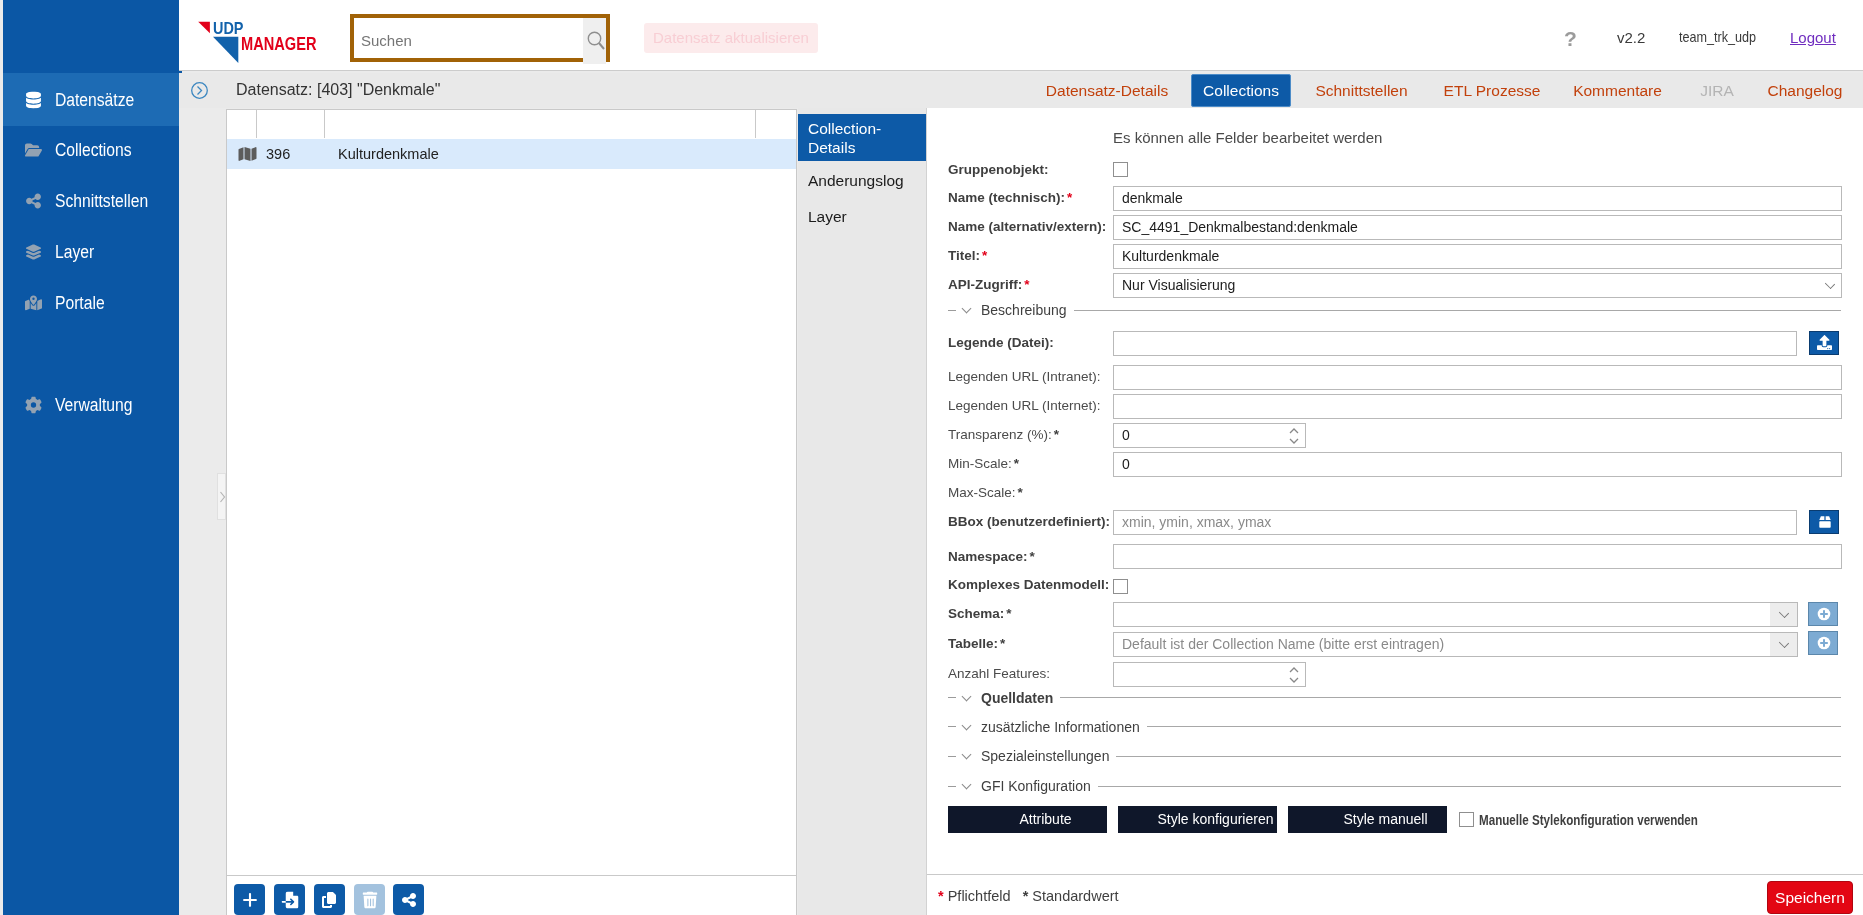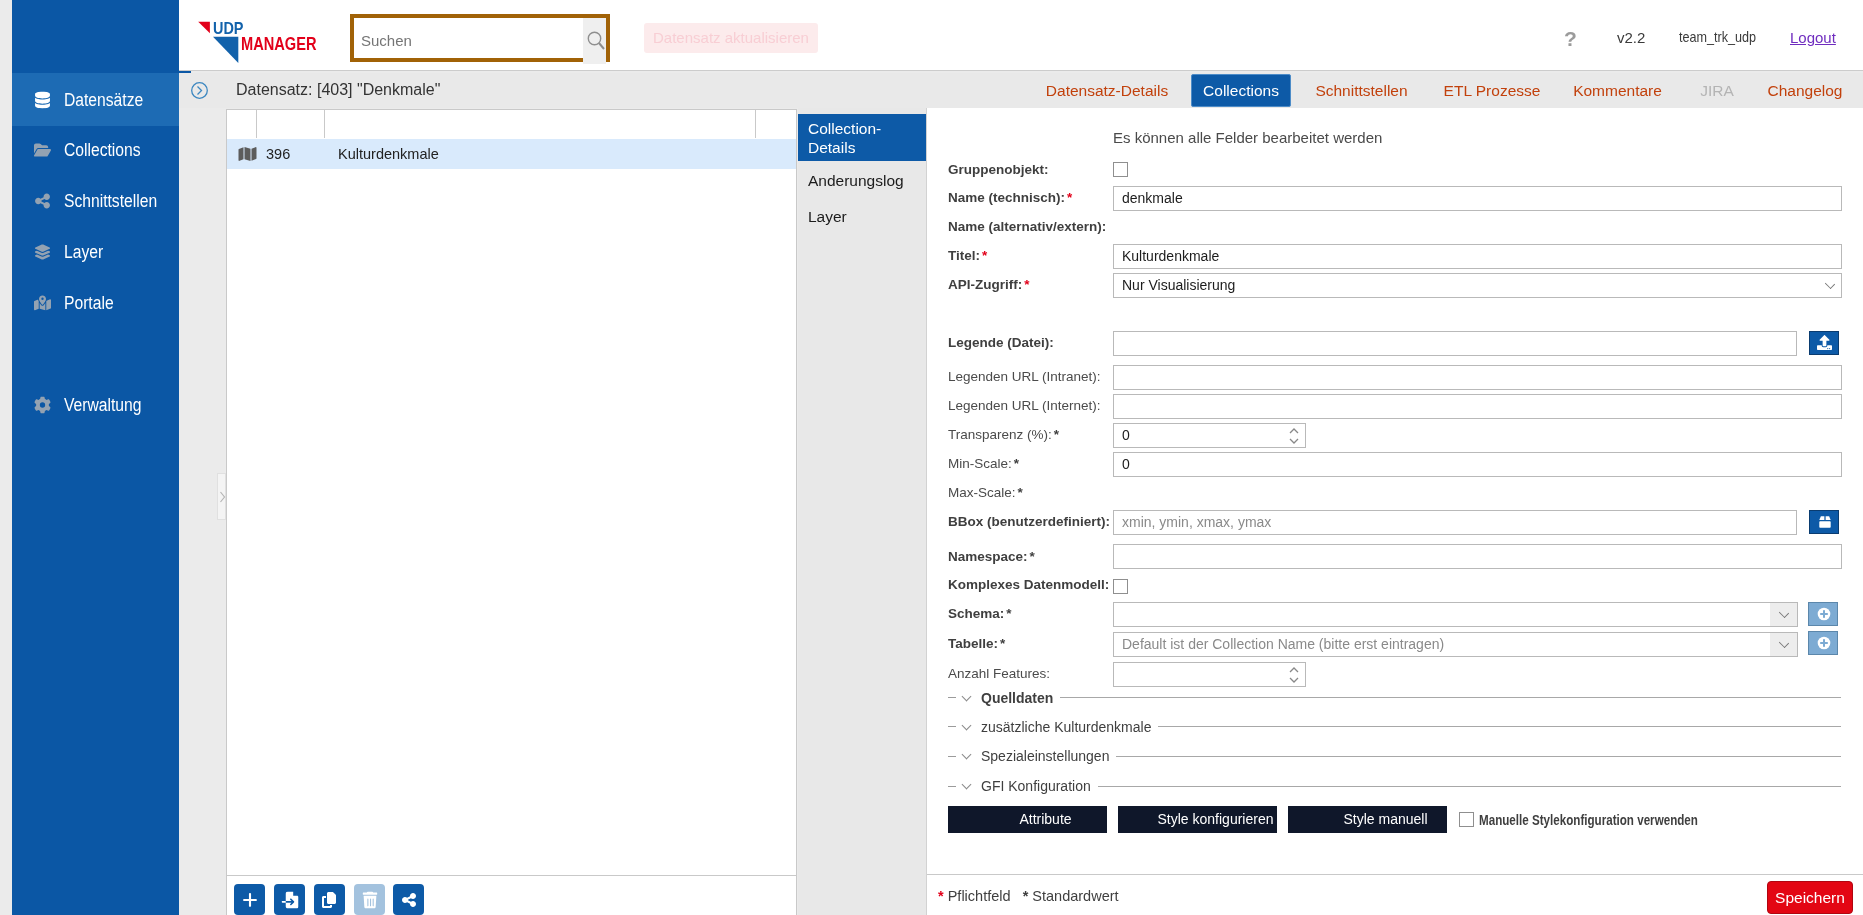--- a/index.html
+++ b/index.html
@@ -2,21 +2,21 @@
 <html lang="de"><head>
 <meta charset="utf-8">
 <title>UDP Manager</title>
 <style>
 * { margin:0; padding:0; box-sizing:border-box; }
 html,body { width:1863px; height:915px; overflow:hidden; }
 body { font-family:"Liberation Sans", sans-serif; position:relative; background:#ebebeb; }
 .abs { position:absolute; }
 
 
-#sidebar { left:12px; top:0; width:179px; height:915px; background:#0b57a5;text-decoration:underline; }
+#sidebar { left:3px; top:0; width:179px; height:915px; background:#0b57a5;text-decoration:underline; }
 .sitem { position:absolute; left:0; width:179px; height:51px; color:#fff; font-size:18px; }
 .sitem.active { background:#1d6bb4; height:53px; }
 .sitem .ic { position:absolute; left:22px; top:50%; transform:translateY(-50%); width:17px; height:17px; }
 .sitem .lbl { position:absolute; left:52px; top:50%; transform:translateY(-50%) scaleX(0.87); transform-origin:left center; white-space:nowrap; }
 
 
 #topbar { left:179px; top:0; width:1684px; height:71px; background:#fff; border-bottom:1px solid #cccccc; }
 #searchbox { position:absolute; left:171px; top:14px; width:260px; height:48px; background:#fff; border:4px solid #a16207; }
 #searchbox .ph { position:absolute; left:7px; top:14px; font-size:15px; color:#757575; }
 #searchbox .mag { position:absolute; right:0; top:0; width:23px; height:46px; background:#efefef; }
@@ -213,27 +213,34 @@
 <div class="abs" id="form">
   <div style="position:absolute;left:186px;top:21px;font-size:15px;color:#4a4a4a;">Es können alle Felder bearbeitet werden</div>
 
   <div class="flabel" style="top:53.5px;">Gruppenobjekt:</div>
   <div class="fcheck" style="top:54px;"></div>
 
   <div class="flabel req" style="top:82px;">Name (technisch):</div>
   <div class="finput" style="top:77.5px;width:729px;">denkmale</div>
 
   <div class="flabel" style="top:111px;">Name (alternativ/extern):</div>
+  <div class="finput" style="top:106.5px;width:729px;">SC_4491_Denkmalbestand:denkmale</div>
 
   <div class="flabel req" style="top:140px;">Titel:</div>
   <div class="finput" style="top:135.5px;width:729px;">Kulturdenkmale</div>
 
   <div class="flabel req" style="top:169px;">API-Zugriff:</div>
   <div class="fselect" style="top:164.5px;width:729px;">Nur Visualisierung<span class="chev"></span></div>
 
+  <div class="sect" style="top:194px;">
+      <span class="dash"></span>
+      <span class="chev"></span>
+      <span class="stxt nrm">Beschreibung</span>
+      <span class="line"></span>
+    </div>
 
   <div class="flabel" style="top:227px;">Legende (Datei):</div>
   <div class="finput" style="top:222.5px;width:684px;"></div>
   <div class="bluebtn" style="left:882px;top:223px;width:30px;height:24px;">
     <svg style="position:absolute;left:7px;top:3px;" width="15" height="15" viewBox="0 0 512 512" fill="#fff">
         <path d="M296 384h-80c-13.3 0-24-10.7-24-24V192h-87.7c-17.8 0-26.7-21.5-14.1-34.1L242.3 5.7c7.5-7.5 19.8-7.5 27.3 0l152.2 152.2c12.6 12.6 3.7 34.1-14.1 34.1H320v168c0 13.3-10.7 24-24 24zm216-8v112c0 13.3-10.7 24-24 24H24c-13.3 0-24-10.7-24-24V376c0-13.3 10.7-24 24-24h136v8c0 30.9 25.1 56 56 56h80c30.9 0 56-25.1 56-56v-8h136c13.3 0 24 10.7 24 24zm-124 88c0-11-9-20-20-20s-20 9-20 20 9 20 20 20 20-9 20-20zm64 0c0-11-9-20-20-20s-20 9-20 20 9 20 20 20 20-9 20-20z"></path>
       </svg>
   </div>
 
   <div class="flabel nrm" style="top:261px;">Legenden URL (Intranet):</div>
@@ -308,21 +315,21 @@
 
   <div class="sect" style="top:581.5px;">
       <span class="dash"></span>
       <span class="chev"></span>
       <span class="stxt" style="font-weight:bold;">Quelldaten</span>
       <span class="line"></span>
     </div>
   <div class="sect" style="top:610.5px;">
       <span class="dash"></span>
       <span class="chev"></span>
-      <span class="stxt">zusätzliche Kulturdenkmale</span>
+      <span class="stxt">zusätzliche Informationen</span>
       <span class="line"></span>
     </div>
   <div class="sect" style="top:640px;">
       <span class="dash"></span>
       <span class="chev"></span>
       <span class="stxt">Spezialeinstellungen</span>
       <span class="line"></span>
     </div>
   <div class="sect" style="top:670px;">
       <span class="dash"></span>

